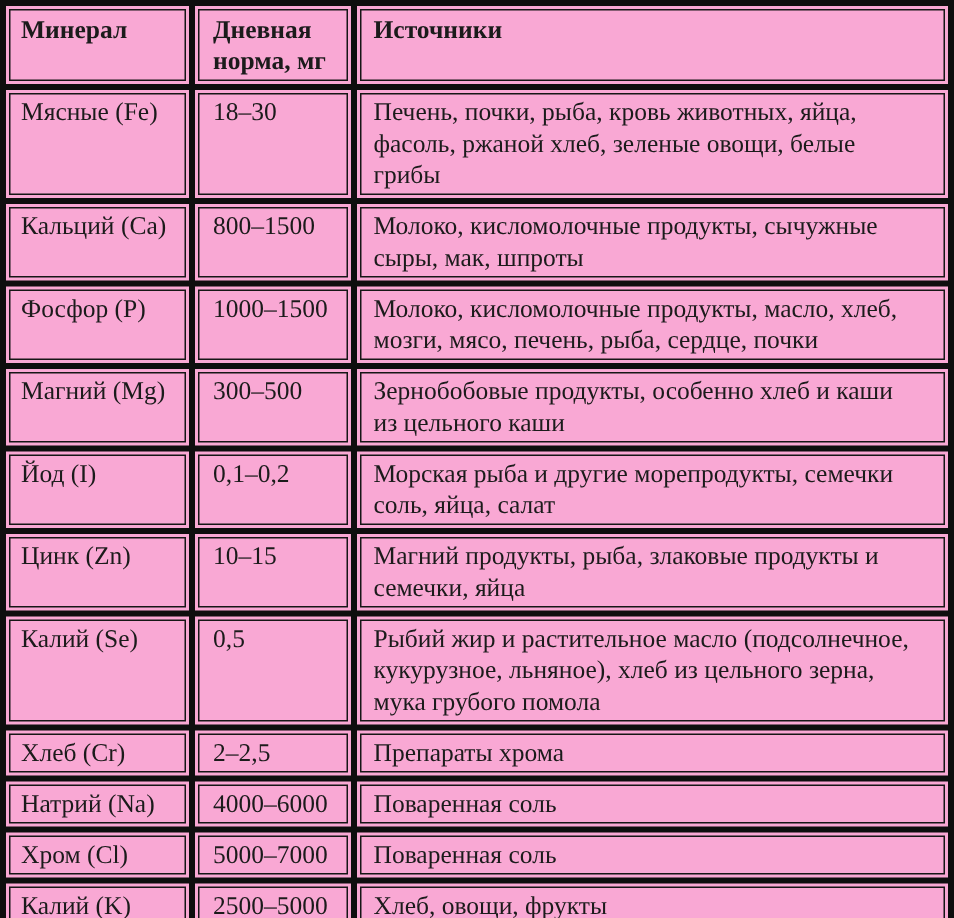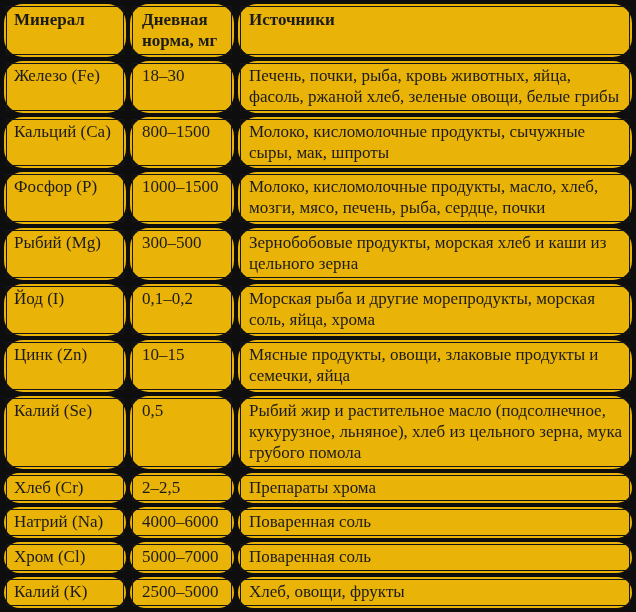--- a/index.html
+++ b/index.html
@@ -18,42 +18,41 @@
     grid-template-columns: 122px 104px 1fr;
     gap: 4px;
     background: #0e0e0e;
     padding: 4px;
     width: 636px;
     min-height: 612px;
     box-sizing: border-box;
   }
   .trow { display: contents; }
   .cell {
-    background: #eab308;
+    background: #f9a8d4;
     padding: 2px;
     display: flex;
     align-items: stretch;
     min-width: 0;
-    border-radius: 19px;
   }
   .inner {
     flex: 1;
     border: 1px solid #161616;
     padding: 1px 8px 2px 7px;
     font-size: 17px;
     line-height: 21px;
     color: #1b1b1b;
     min-width: 0;
   }
   .hdr .inner {
     font-weight: bold;
     padding-top: 2px;
   }
   .norm .inner { padding-left: 9px; }
-  .src .inner  { padding-left: 8px; padding-right: 6px; }
+  .src .inner  { padding-left: 8px; padding-right: 18px; }
 </style>
 </head>
 <body>
 
 <div class="page">
   <div class="tbl">
 
     <div class="trow">
       <div class="cell hdr">
         <div class="inner">Минерал</div>
@@ -61,21 +60,21 @@
       <div class="cell hdr norm">
         <div class="inner">Дневная норма, мг</div>
       </div>
       <div class="cell hdr src">
         <div class="inner">Источники</div>
       </div>
     </div>
 
     <div class="trow">
       <div class="cell">
-        <div class="inner">Железо (Fe)</div>
+        <div class="inner">Мясные (Fe)</div>
       </div>
       <div class="cell norm">
         <div class="inner">18–30</div>
       </div>
       <div class="cell src">
         <div class="inner">Печень, почки, рыба, кровь животных, яйца, фасоль, ржаной хлеб, зеленые овощи, белые грибы</div>
       </div>
     </div>
 
     <div class="trow">
@@ -97,51 +96,51 @@
       <div class="cell norm">
         <div class="inner">1000–1500</div>
       </div>
       <div class="cell src">
         <div class="inner">Молоко, кисломолочные продукты, масло, хлеб, мозги, мясо, печень, рыба, сердце, почки</div>
       </div>
     </div>
 
     <div class="trow">
       <div class="cell">
-        <div class="inner">Рыбий (Mg)</div>
+        <div class="inner">Магний (Mg)</div>
       </div>
       <div class="cell norm">
         <div class="inner">300–500</div>
       </div>
       <div class="cell src">
-        <div class="inner">Зернобобовые продукты, морская хлеб и каши из цельного зерна</div>
+        <div class="inner">Зернобобовые продукты, особенно хлеб и каши из цельного каши</div>
       </div>
     </div>
 
     <div class="trow">
       <div class="cell">
         <div class="inner">Йод (I)</div>
       </div>
       <div class="cell norm">
         <div class="inner">0,1–0,2</div>
       </div>
       <div class="cell src">
-        <div class="inner">Морская рыба и другие морепродукты, морская соль, яйца, хрома</div>
+        <div class="inner">Морская рыба и другие морепродукты, семечки соль, яйца, салат</div>
       </div>
     </div>
 
     <div class="trow">
       <div class="cell">
         <div class="inner">Цинк (Zn)</div>
       </div>
       <div class="cell norm">
         <div class="inner">10–15</div>
       </div>
       <div class="cell src">
-        <div class="inner">Мясные продукты, овощи, злаковые продукты и семечки, яйца</div>
+        <div class="inner">Магний продукты, рыба, злаковые продукты и семечки, яйца</div>
       </div>
     </div>
 
     <div class="trow">
       <div class="cell">
         <div class="inner">Калий (Se)</div>
       </div>
       <div class="cell norm">
         <div class="inner">0,5</div>
       </div>

